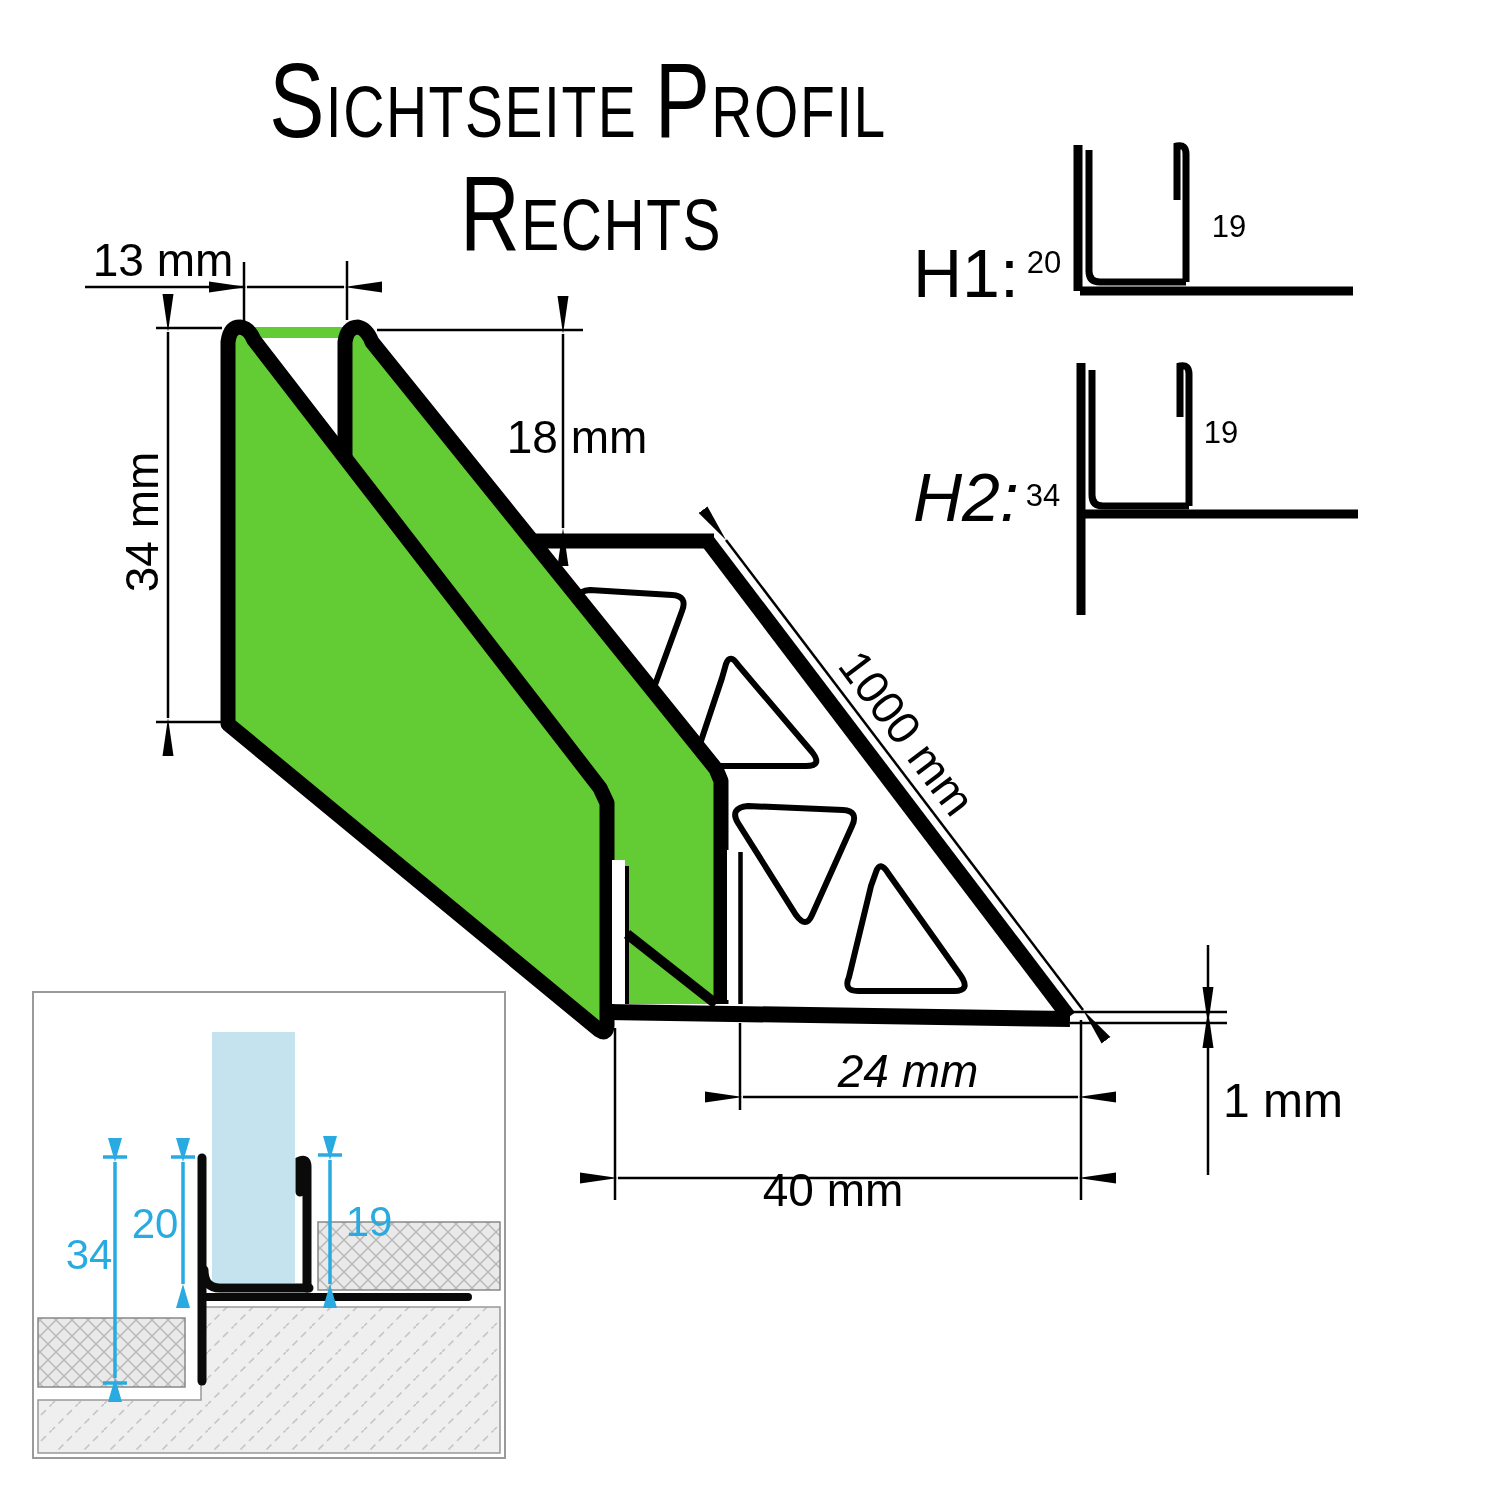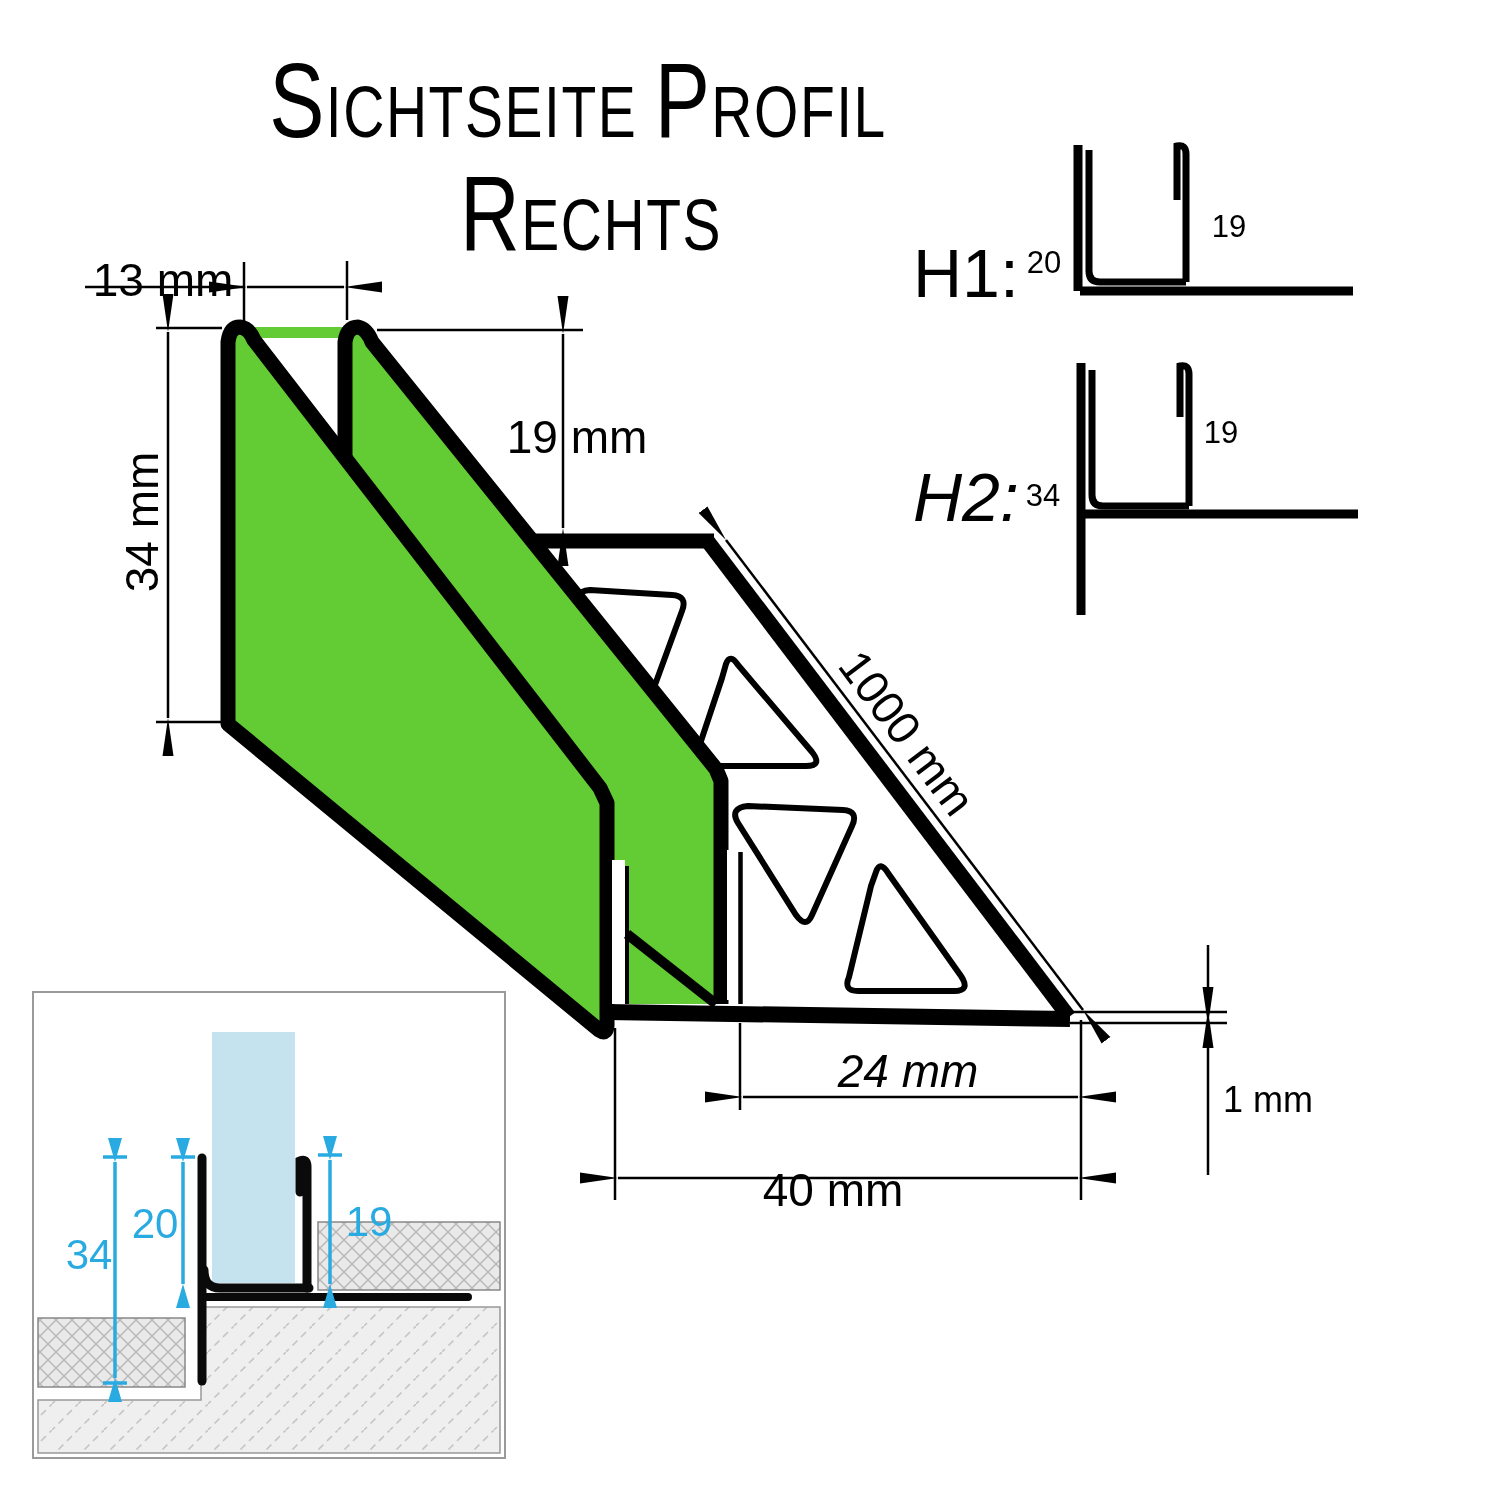--- a/index.html
+++ b/index.html
@@ -147,33 +147,33 @@
     </g>
   </svg>
 
   <div class="title-line" style="left:578px;top:100px;transform:translate(-50%,-50%) scaleX(0.78);">
     <span class="big">S</span><span class="sc">ichtseite</span><span class="sc">&nbsp;</span><span class="big">P</span><span class="sc">rofil</span>
   </div>
   <div class="title-line" style="left:591px;top:213px;transform:translate(-50%,-50%) scaleX(0.78);">
     <span class="big">R</span><span class="sc">echts</span>
   </div>
 
-  <div class="lbl dimtxt center" style="left:163px;top:280px;">13 mm</div>
+  <div class="lbl dimtxt center" style="left:163px;top:260px;">13 mm</div>
 
   <div class="lbl dimtxt" style="left:142px;top:522px;transform:translate(-50%,-50%) rotate(-90deg);">34 mm</div>
 
-  <div class="lbl dimtxt center" style="left:577px;top:437px;">19 mm</div>
+  <div class="lbl dimtxt center" style="left:577px;top:437px;">18 mm</div>
 
   <div class="lbl dimtxt" style="left:907px;top:733px;transform:translate(-50%,-50%) rotate(53deg);">1000 mm</div>
 
   <div class="lbl dimtxt center" style="left:908px;top:1071px;font-style:italic;">24 mm</div>
 
   <div class="lbl dimtxt center" style="left:833px;top:1190px;">40 mm</div>
 
-  <div class="lbl" style="left:1223px;top:1100px;transform:translate(0,-50%);font-size:36px;">1 mm</div>
+  <div class="lbl" style="left:1223px;top:1100px;transform:translate(0,-50%);font-size:48px;">1 mm</div>
 
   <div class="lbl seclabel" style="left:913px;top:273px;transform:translate(0,-50%);">H1:</div>
   <div class="lbl secnum center" style="left:1044px;top:263px;">20</div>
   <div class="lbl secnum center" style="left:1229px;top:227px;">19</div>
 
   <div class="lbl seclabel" style="left:913px;top:497px;transform:translate(0,-50%);font-style:italic;">H2:</div>
   <div class="lbl secnum center" style="left:1043px;top:496px;">34</div>
   <div class="lbl secnum center" style="left:1221px;top:433px;">19</div>
 
   <div class="lbl cyan center" style="left:89px;top:1255px;">34</div>

